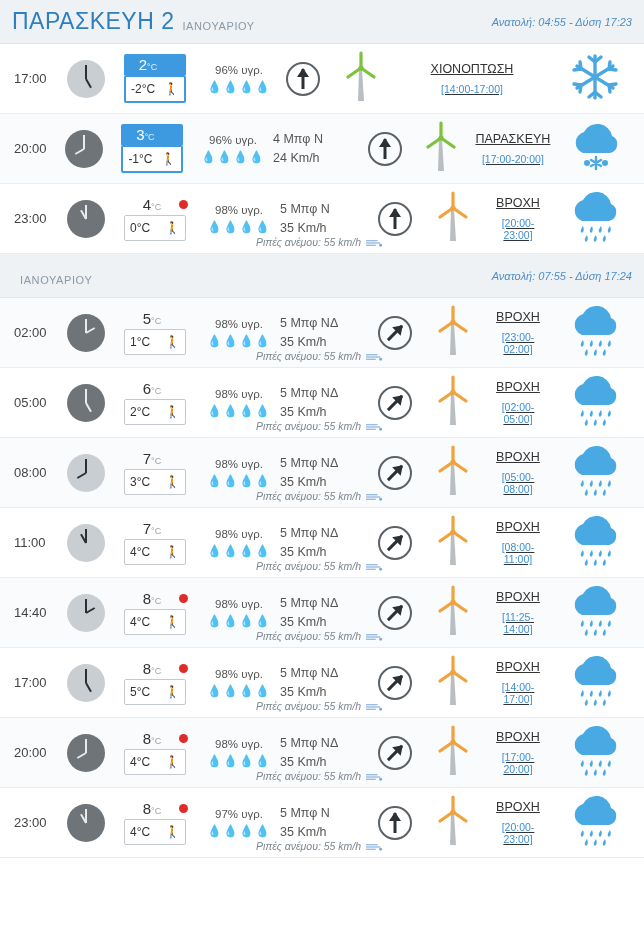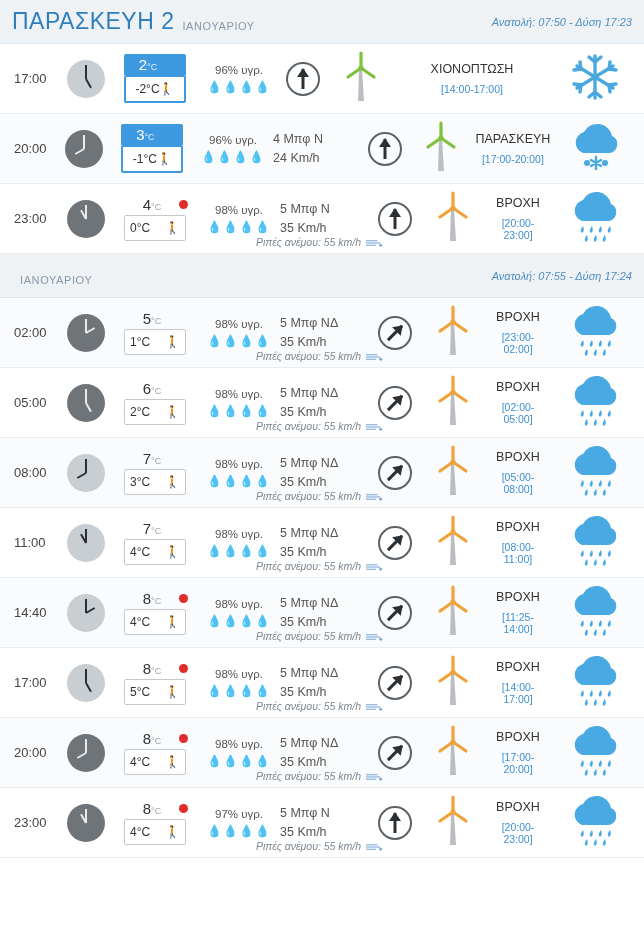--- a/index.html
+++ b/index.html
@@ -124,21 +124,20 @@
     padding: 2px 14px 2px 0;
     width: 62px;
     margin-left: 8px;
     text-align: center;
   }
   .temp-hilite .t-hi .u { color: #dfeefb; }
   .temp-hilite .t-box {
     border: 2px solid #3d9ae0;
     margin-top: 0;
     height: 28px;
-    justify-content: center;
   }
   .alert-dot {
     position: absolute;
     right: 14px; top: 4px;
     width: 9px; height: 9px;
     border-radius: 50%;
     background: #e02b2b;
   }
 
   
@@ -183,37 +182,38 @@
   .arrow-circle svg { display: block; }
 
   
   .c-turb { width: 62px; display: flex; justify-content: center; }
 
   
   .c-cond {
     flex: 1;
     text-align: center;
     padding: 0 4px;
+    text-decoration: underline;
   }
   .c-cond .name { font-size: 12.5px; color: #333; }
   .c-cond .per { font-size: 10.5px; color: #3f8fd0; margin-top: 7px; }
 
   
   .c-icon { width: 86px; display: flex; justify-content: center; align-items: center; }
 
   .row-wrap { position: relative; }
 </style>
 </head>
 <body>
 
 <div class="page" id="page">
     <div class="day-header">
       <span class="day-title">ΠΑΡΑΣΚΕΥΗ 2</span>
       <span class="day-sub">ΙΑΝΟΥΑΡΙΟΥ</span>
-      <span class="sun-info">Ανατολή: 07:50  - Δύση 17:23</span>
+      <span class="sun-info">Ανατολή: 04:55  - Δύση 17:23</span>
     </div>
     <div class="row-wrap">
       <div class="row">
         <div class="c-time">17:00</div>
         <div class="c-clock">
           <span class="clock ">
             <span class="hand h" style="transform:rotate(150deg)"></span>
             <span class="hand m" style="transform:rotate(0deg)"></span>
           </span>
         </div>

